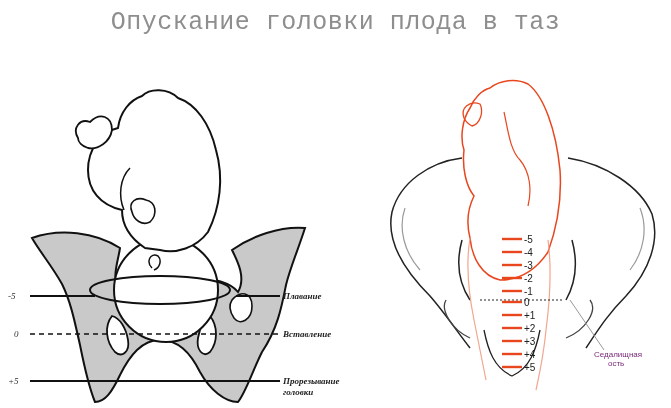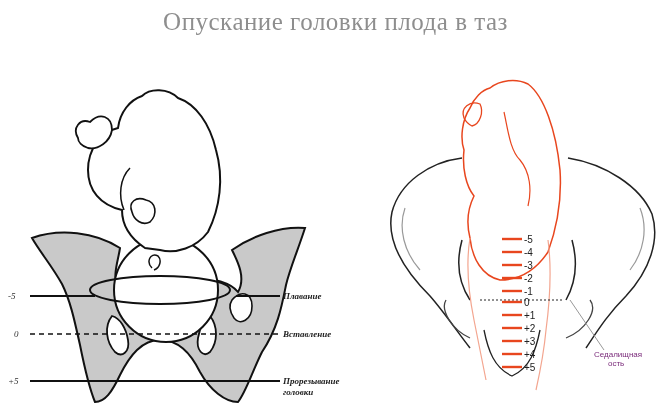--- a/index.html
+++ b/index.html
@@ -1,17 +1,17 @@
 <!DOCTYPE html>
 <html><head>
 <meta charset="utf-8">
 <style>
   html, body { margin:0; padding:0; background:#ffffff; }
   body { width:671px; height:408px; position:relative; overflow:hidden; font-family:"DejaVu Sans", sans-serif; }
-  .title { position:absolute; left:0; top:8px; width:671px; text-align:center; font-size:25px; color:#8e8e8e; letter-spacing:0.5px; font-family:Liberation Serif, serif; font-weight:normal; }
+  .title { position:absolute; left:0; top:8px; width:671px; text-align:center; font-size:25px; color:#8e8e8e; letter-spacing:0.5px; font-family:Liberation Mono, monospace; font-weight:normal; }
   svg { position:absolute; left:0; top:0; }
   .lbl-left { font-family:"Liberation Serif", serif; font-style:italic; font-weight:bold; font-size:9px; fill:#222; }
   .lvl-left { font-family:"Liberation Serif", serif; font-style:italic; font-size:9px; fill:#333; }
   .lvl-right { font-family:"Liberation Sans", sans-serif; font-size:10px; fill:#222; }
   .ischial { font-family:"Liberation Sans", sans-serif; font-size:8px; fill:#7a2a7a; }
 </style>
 </head>
 <body>
 
 <div class="title">Опускание головки плода в таз</div>

